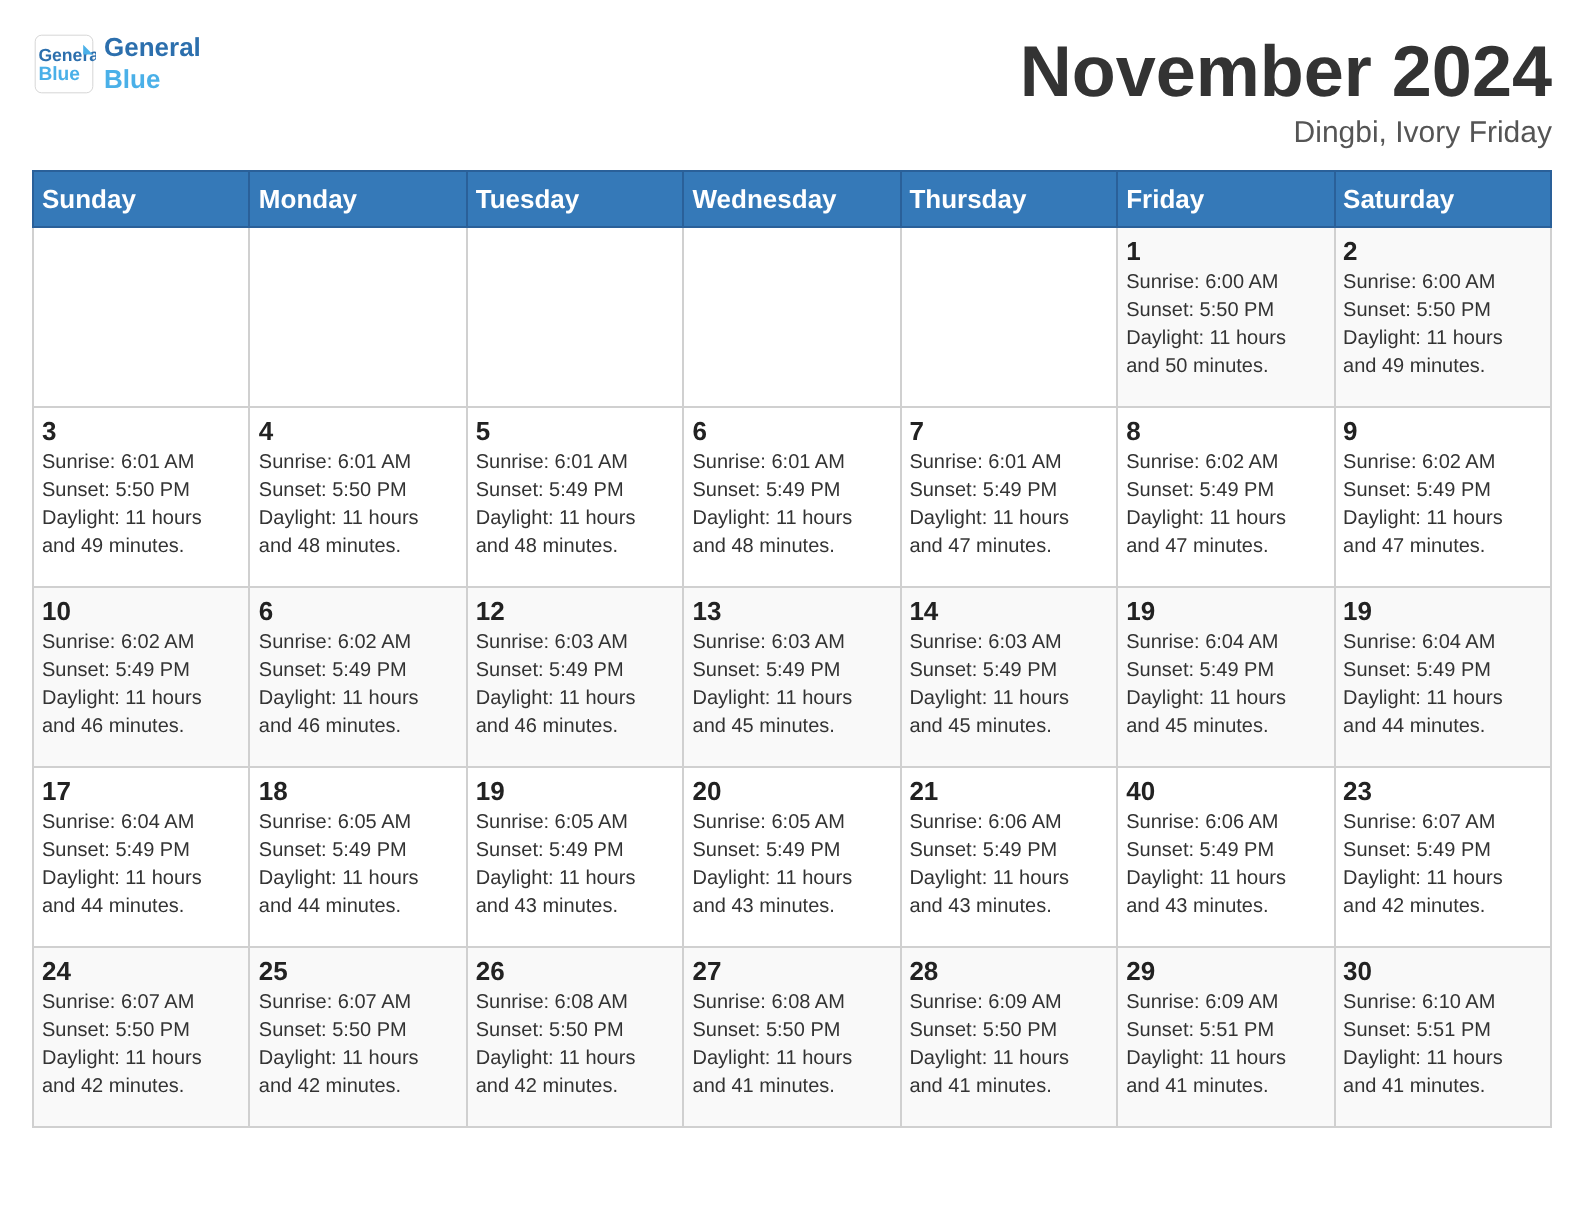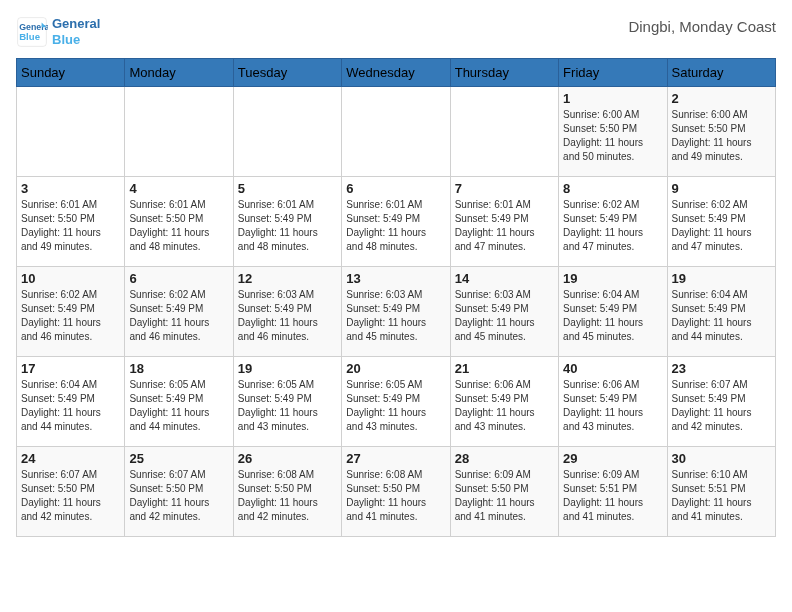--- a/index.html
+++ b/index.html
@@ -44,23 +44,23 @@
       color: #555;
       margin-top: 2px;
     }
     table {
       width: 100%;
       border-collapse: collapse;
       table-layout: fixed;
     }
     thead tr th {
       background: #3579b8;
-      color: #000000;
+      color: #ffffff;
       font-size: 13px;
-      font-weight: normal;
+      font-weight: bold;
       padding: 6px 4px;
       text-align: left;
       border: 1px solid #2a6099;
     }
     tbody tr td {
       border: 1px solid #d0d0d0;
       vertical-align: top;
       padding: 4px 4px;
       font-size: 10.5px;
       color: #222;
@@ -97,21 +97,22 @@
         <text x="4" y="18" font-size="11" font-weight="bold" fill="#2c6fad">General</text>
         <text x="4" y="30" font-size="12" font-weight="bold" fill="#4ab0e8">Blue</text>
         <polygon points="32,8 38,14 32,14" fill="#4ab0e8"></polygon>
       </svg>
       <div>
         <div style="font-size:13px; font-weight:bold; color:#2c6fad; line-height:1.2;">General</div>
         <div style="font-size:13px; font-weight:bold; color:#4ab0e8; line-height:1.2;">Blue</div>
       </div>
     </div>
     <div class="header-right">
-      <div class="location">Dingbi, Monday Coast</div>
+      <div class="month-title">November 2024</div>
+      <div class="location">Dingbi, Ivory Friday</div>
     </div>
   </div>
 
   <table>
     <thead>
       <tr>
       <th>Sunday</th>
           <th>Monday</th>
           <th>Tuesday</th>
           <th>Wednesday</th>

